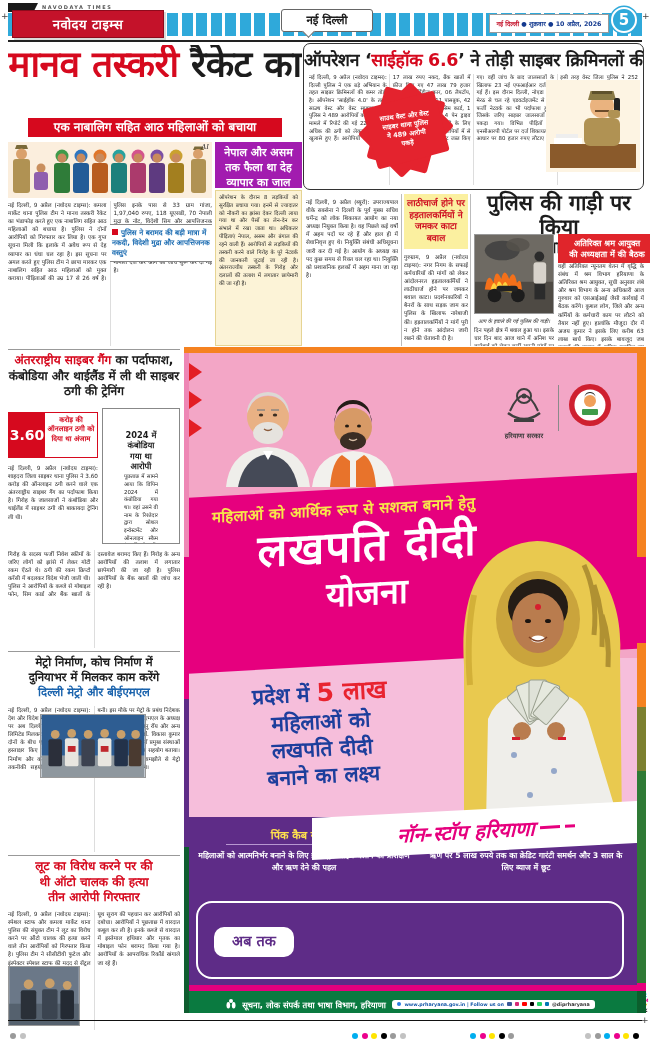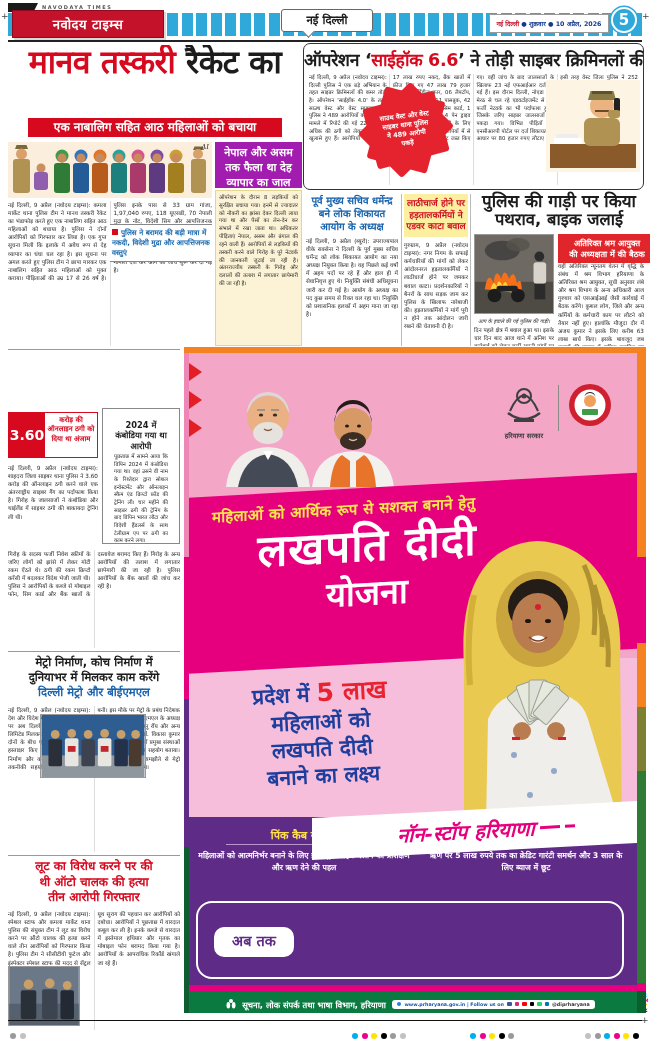--- a/index.html
+++ b/index.html
@@ -25,21 +25,21 @@
   line-height:20px;text-align:center}
 .badge:after{content:"";position:absolute;left:22px;bottom:-5px;width:8px;height:8px;background:#fff;
   border-right:1.5px solid #666;border-bottom:1.5px solid #666;transform:rotate(45deg)}
 .datebox{background:#fff;border:1px solid #999;font-size:6.3px;line-height:17px;text-align:center}
 .datebox .dc{color:#c4122a;font-weight:bold}
 .datebox .dr{color:#143a8f;font-weight:bold}
 .pagenum{width:26px;height:26px;border-radius:50%;background:#2fa9da;color:#fff;font-weight:bold;
   font-size:15px;line-height:23px;text-align:center;border:2px solid #fff;box-shadow:0 0 0 1.5px #2fa9da}
 .plus{color:#444;font-size:9px;line-height:9px}
 
-.lead-h{font-size:32px;font-weight:800;line-height:1.1;letter-spacing:-.5px;text-align:center}
+.lead-h{font-size:37px;font-weight:800;line-height:1.1;letter-spacing:-.5px;text-align:center}
 .subhead{background:#d6091e;color:#fff;font-weight:bold;font-size:12px;line-height:19px;text-align:center}
 .sideblue{background:#a21caf;color:#fff;font-weight:bold;font-size:11px;line-height:1.35;text-align:center;padding-top:4px}
 .cream{background:#fcf3d7;border:1px solid #e6d493;font-size:5.4px;line-height:1.45;text-align:justify;padding:3px;overflow:hidden}
 .pq{background:#fff;border-top:1.5px solid #888;border-bottom:1.5px solid #888;color:#1769b0;
   font-weight:bold;font-size:7.2px;line-height:1.4;padding:3px 2px}
 .pq:before{content:"";display:inline-block;width:6px;height:6px;background:#d6091e;margin-right:3px}
 .ai{font-style:italic;font-family:"DejaVu Serif","Liberation Serif",serif;font-size:7px;color:#333}
 
 .frame{border:1.5px solid #333;border-radius:7px;background:#fff}
 .cy-h{font-size:17.5px;font-weight:800;text-align:center;letter-spacing:-.3px;white-space:nowrap;overflow:hidden}
@@ -47,21 +47,21 @@
 .startext{position:absolute;inset:0;display:flex;align-items:center;justify-content:center;
   text-align:center;color:#fff;font-weight:bold;font-size:6.6px;line-height:1.35;padding:16px;transform:rotate(-7deg)}
 .ybox{background:#fbf0a0;color:#cf1122;font-weight:bold;font-size:9px;line-height:1.3;text-align:center;padding:4px 2px}
 .redbox{background:#e0252b;color:#fff;font-weight:bold;font-size:8.2px;line-height:1.3;text-align:center;padding:4px 2px}
 .cap{font-size:5.2px;color:#333;text-align:center;font-style:italic}
 
 .gang-h{font-size:12px;font-weight:800;line-height:1.3;text-align:center}
 .stat{border:1px solid #d6091e;display:flex}
 .stat .num{width:36px;background:#d6091e;color:#fff;font-weight:bold;font-size:14px;display:flex;align-items:center;justify-content:center}
 .stat .txt{flex:1;color:#d6091e;font-weight:bold;font-size:7px;line-height:1.35;text-align:center;padding:3px 1px}
-.kbox{border:1px solid #888;padding:11px;overflow:hidden}
+.kbox{border:1px solid #888;padding:21px;overflow:hidden}
 .kbox .kt{font-weight:bold;font-size:8.3px;text-align:center;line-height:1.25;margin-bottom:2px}
 .kbox .kb{font-size:5.4px;line-height:1.42;text-align:justify}
 .metro-h{font-size:11.5px;font-weight:800;line-height:1.3;text-align:center}
 .auto-h{font-size:12px;font-weight:800;line-height:1.3;text-align:center;color:#d6091e}
 img,svg{display:block}
 .photo{border:1px solid #999}
 
 .ad{background:#f3a6c6;overflow:hidden}
 .zig{width:0;height:0;border-top:9px solid transparent;border-bottom:9px solid transparent;border-left:13px solid #e31e24}
 .band{background:#e6007e;transform:skewY(-3.2deg)}
@@ -175,31 +175,30 @@
         <rect x="68" y="18" width="6" height="14" rx="2" fill="#222"></rect>
         <rect x="62" y="30" width="12" height="8" rx="3" fill="#b09253"></rect>
       </svg>
     </div>
   </div>
 
   <div class="abs vline" style="left:401px;top:194px;height:152px"></div>
   <div class="abs vline" style="left:470px;top:194px;height:152px"></div>
 
   <div class="abs" style="left:306px;top:194px;width:92px">
-    <div class="blue b c" style="font-size:10px;line-height:1.3">पूर्व मुख्य सचिव धर्मेन्द्र बने लोक शिकायत आयोग के अध्यक्ष</div>
     <div class="bt" style="margin-top:4px;height:106px">नई दिल्ली, 9 अप्रैल (ब्यूरो): उपराज्यपाल वीके सक्सेना ने दिल्ली के पूर्व मुख्य सचिव धर्मेन्द्र को लोक शिकायत आयोग का नया अध्यक्ष नियुक्त किया है। वह पिछले कई वर्षों में अहम पदों पर रहे हैं और हाल ही में सेवानिवृत्त हुए थे। नियुक्ति संबंधी अधिसूचना जारी कर दी गई है। आयोग के अध्यक्ष का पद कुछ समय से रिक्त चल रहा था। नियुक्ति को प्रशासनिक हलकों में अहम माना जा रहा है।</div>
   </div>
 
   <div class="abs" style="left:404px;top:194px;width:64px">
-    <div class="ybox">लाठीचार्ज होने पर हड़तालकर्मियों ने एडवर काटा बवाल</div>
+    <div class="ybox">लाठीचार्ज होने पर हड़तालकर्मियों ने जमकर काटा बवाल</div>
     <div class="bt" style="margin-top:4px;height:92px">गुरुग्राम, 9 अप्रैल (नवोदय टाइम्स): नगर निगम के सफाई कर्मचारियों की मांगों को लेकर आंदोलनरत हड़तालकर्मियों ने लाठीचार्ज होने पर जमकर बवाल काटा। प्रदर्शनकारियों ने बैनरों के साथ सड़क जाम कर पुलिस के खिलाफ नारेबाजी की। हड़तालकर्मियों ने मांगें पूरी न होने तक आंदोलन जारी रखने की चेतावनी दी है।</div>
   </div>
 
   <div class="abs" style="left:474px;top:192px;width:170px">
-    <div class="c b" style="font-size:17px;line-height:1.12">पुलिस की गाड़ी पर किया</div>
+    <div class="c b" style="font-size:21px;line-height:1.12">पुलिस की गाड़ी पर किया</div>
     <div class="c b" style="font-size:16.5px;line-height:1.12">पथराव, बाइक जलाई</div>
   </div>
   <div class="abs photo" style="left:474px;top:234px;width:80px;height:80px">
     <svg viewBox="0 0 80 80" width="78" height="78">
       <rect width="80" height="80" fill="#6e6a63"></rect>
         <rect y="48" width="80" height="32" fill="#4e4a44"></rect>
       <ellipse cx="28" cy="16" rx="18" ry="10" fill="#3a3a3a" opacity=".75"></ellipse>
       <ellipse cx="44" cy="10" rx="12" ry="7" fill="#55514b" opacity=".8"></ellipse>
       <path d="M10 56 q3-20 9-7 q2-17 8-4 q3-13 8 0 q5-11 8 4 q5-7 5 9 z" fill="#f4701a"></path>
       <path d="M16 56 q3-12 6-3 q2-10 6-1 q3-8 6 1 q3-5 4 6 z" fill="#ffd23d"></path>
@@ -213,20 +212,21 @@
   </div>
   <div class="abs cap" style="left:474px;top:317px;width:80px">आग के हवाले की गई पुलिस की गाड़ी।</div>
   <div class="abs bt" style="left:474px;top:326px;width:80px;height:20px">दिन पहले क्षेत्र में बवाल हुआ था। इसके चार दिन बाद आज थाने में अनिश पर कार्रवाई को लेकर कर्मी अपनी मांगों पर हड़ताल पर अड़े थे। इससे पहले हुई महापंचायत के बाद क्षेत्र के कर्मियों ने काम पर लौटने से मना कर दिया था।</div>
   <div class="abs redbox" style="left:558px;top:234px;width:98px">
       <div>अतिरिक्त श्रम आयुक्त</div>
       <div>की अध्यक्षता में की बैठक</div>
     </div>
   <div class="abs bt" style="left:558px;top:262px;width:86px;height:84px">वहीं अतिरिक्त न्यूनतम वेतन में वृद्धि के संबंध में श्रम विभाग हरियाणा के अतिरिक्त श्रम आयुक्त, सूची अनुसार लंबे और श्रम विभाग के अन्य अधिकारी आज गुरुवार को एसआईआई जैसी कार्रवाई में बैठक करेंगे। कुशल लोग, जिले और अन्य कर्मियों के कर्मचारी काम पर लौटने को तैयार नहीं हुए। हालांकि मौजूदा दौर में अजय कुमार ने इसके लिए करीब 63 लाख खर्च किए। इसके बावजूद जब हजारों की तादाद में श्रमिक एकत्रित हुए तो पुलिस को उन्हें खदेड़ना पड़ा।</div>
 
   <div class="abs hline" style="left:8px;top:349px;width:172px"></div>
+  <div class="abs gang-h" style="left:8px;top:353px;width:172px;height:52px;overflow:hidden"><span class="red">अंतरराष्ट्रीय साइबर गैंग</span><span> का पर्दाफाश, कंबोडिया और थाईलैंड में ली थी साइबर ठगी की ट्रेनिंग</span></div>
   <div class="abs stat" style="left:8px;top:412px;width:90px;height:46px">
     <div class="num">3.60</div>
     <div class="txt">
         <div>करोड़ की ऑनलाइन ठगी को</div>
         <div>दिया था अंजाम</div>
       </div>
   </div>
   <div class="abs kbox" style="left:102px;top:408px;width:78px;height:136px">
     <div class="kt">2024 में कंबोडिया गया था आरोपी</div>
     <div class="kb" style="height:104px;overflow:hidden">पूछताछ में सामने आया कि विपिन 2024 में कंबोडिया गया था। वहां उसने वी नाम के रिश्तेदार द्वारा सोशल इन्वेस्टमेंट और ऑनलाइन स्कैम एंड क्रिप्टो फ्रॉड की ट्रेनिंग ली। चार महीने की साइबर ठगी की ट्रेनिंग के बाद विपिन भारत लौटा और विदेशी हैंडलर्स के साथ टेलीग्राम एप पर ठगी का काम करने लगा।</div>

